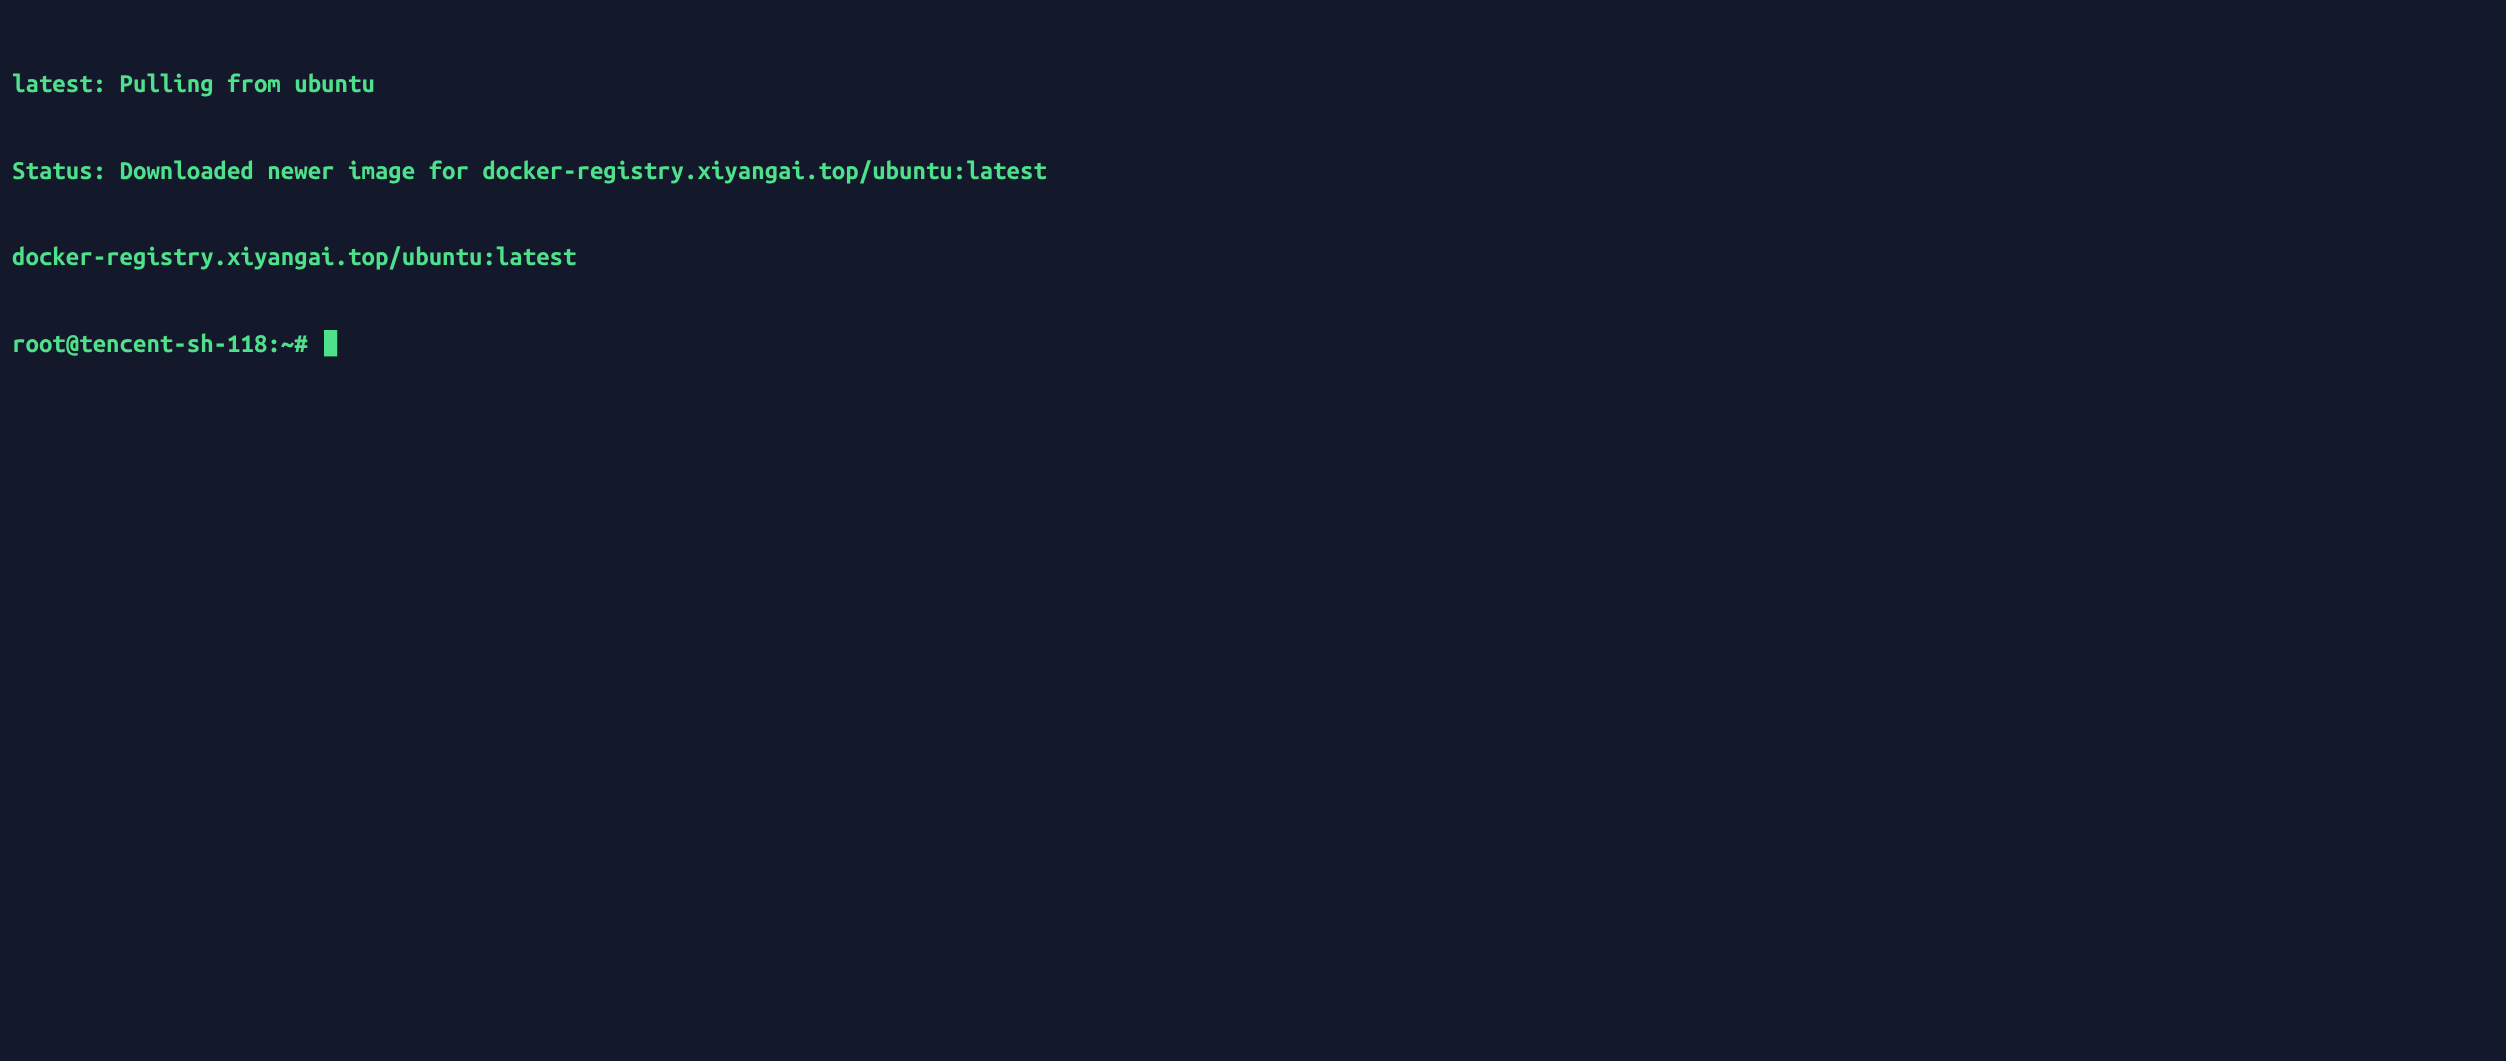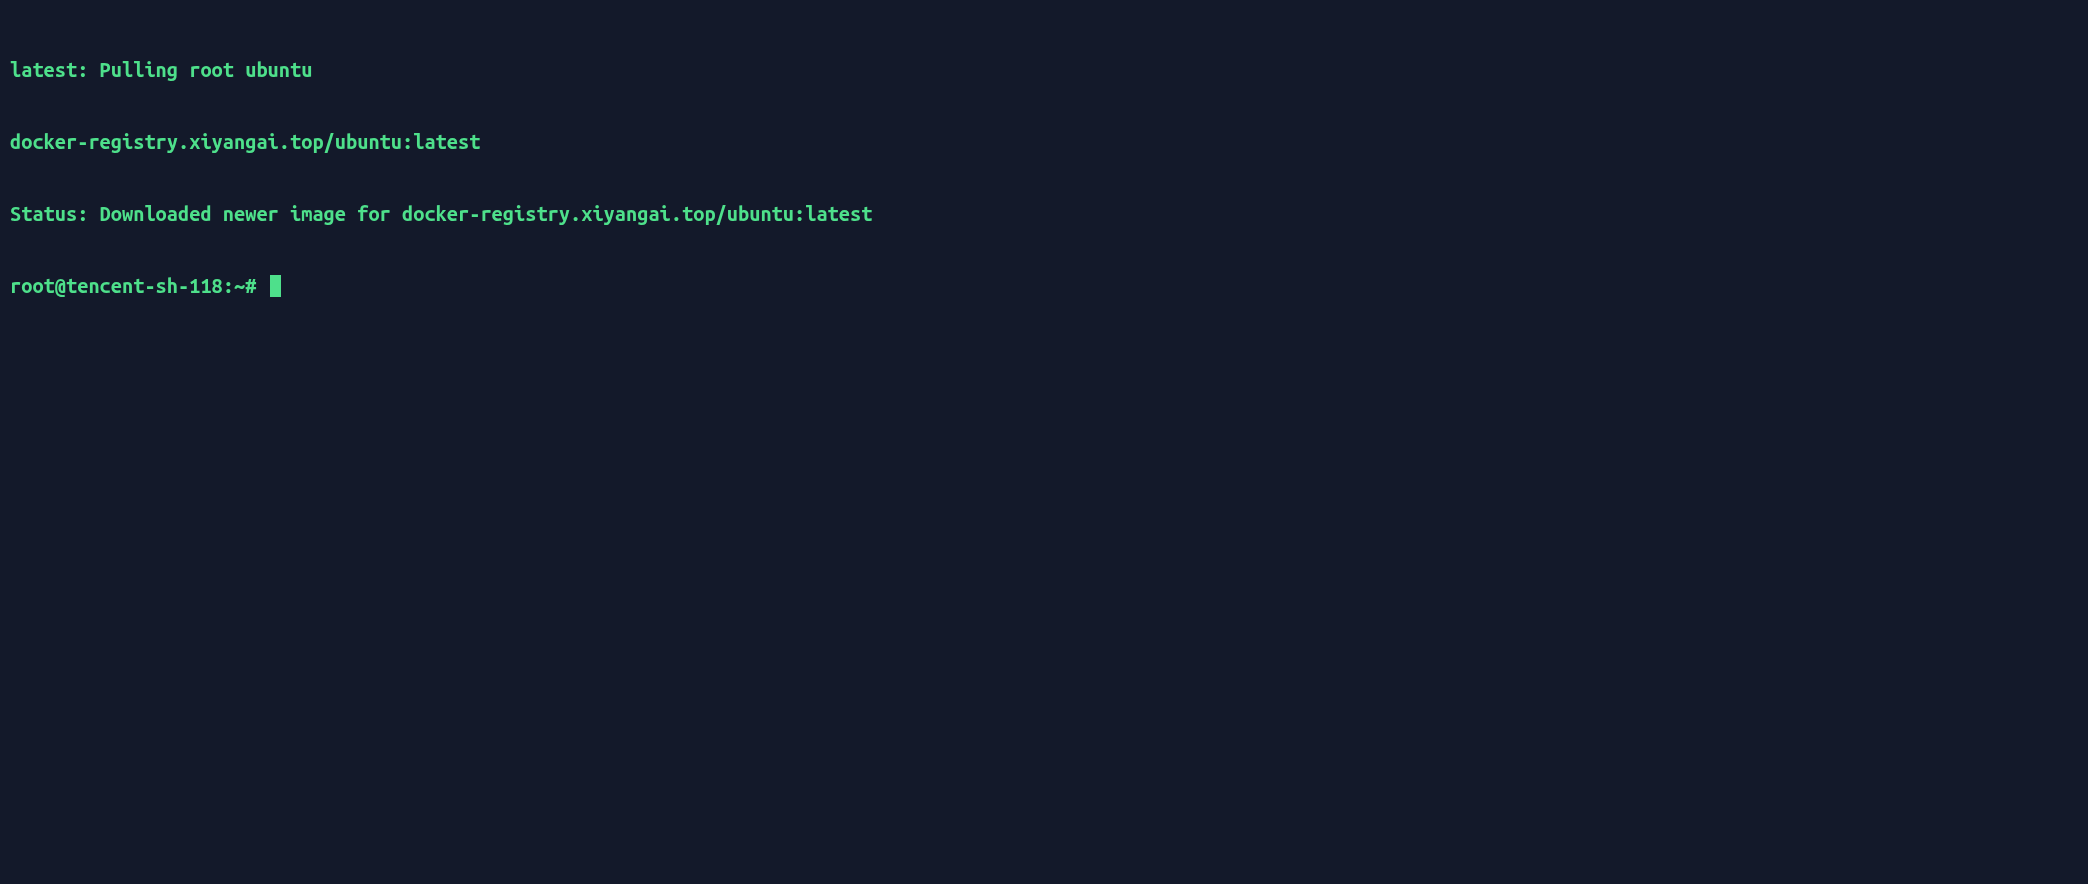--- a/index.html
+++ b/index.html
@@ -31,17 +31,17 @@
       height: 22px;
       background-color: #4ee08b;
       vertical-align: text-bottom;
       margin-left: 2px;
     }
   </style>
 </head>
 <body>
 
 <div class="terminal">
-  <span class="line">latest: Pulling root ubuntu</span>
+  <span class="line">latest: Pulling from ubuntu</span>
+  <span class="line">Status: Downloaded newer image for docker-registry.xiyangai.top/ubuntu:latest</span>
   <span class="line">docker-registry.xiyangai.top/ubuntu:latest</span>
-  <span class="line">Status: Downloaded newer image for docker-registry.xiyangai.top/ubuntu:latest</span>
   <span class="line"><span>root@tencent-sh-118:~# </span><span class="cursor"></span></span>
 </div>
 
 </body></html>

